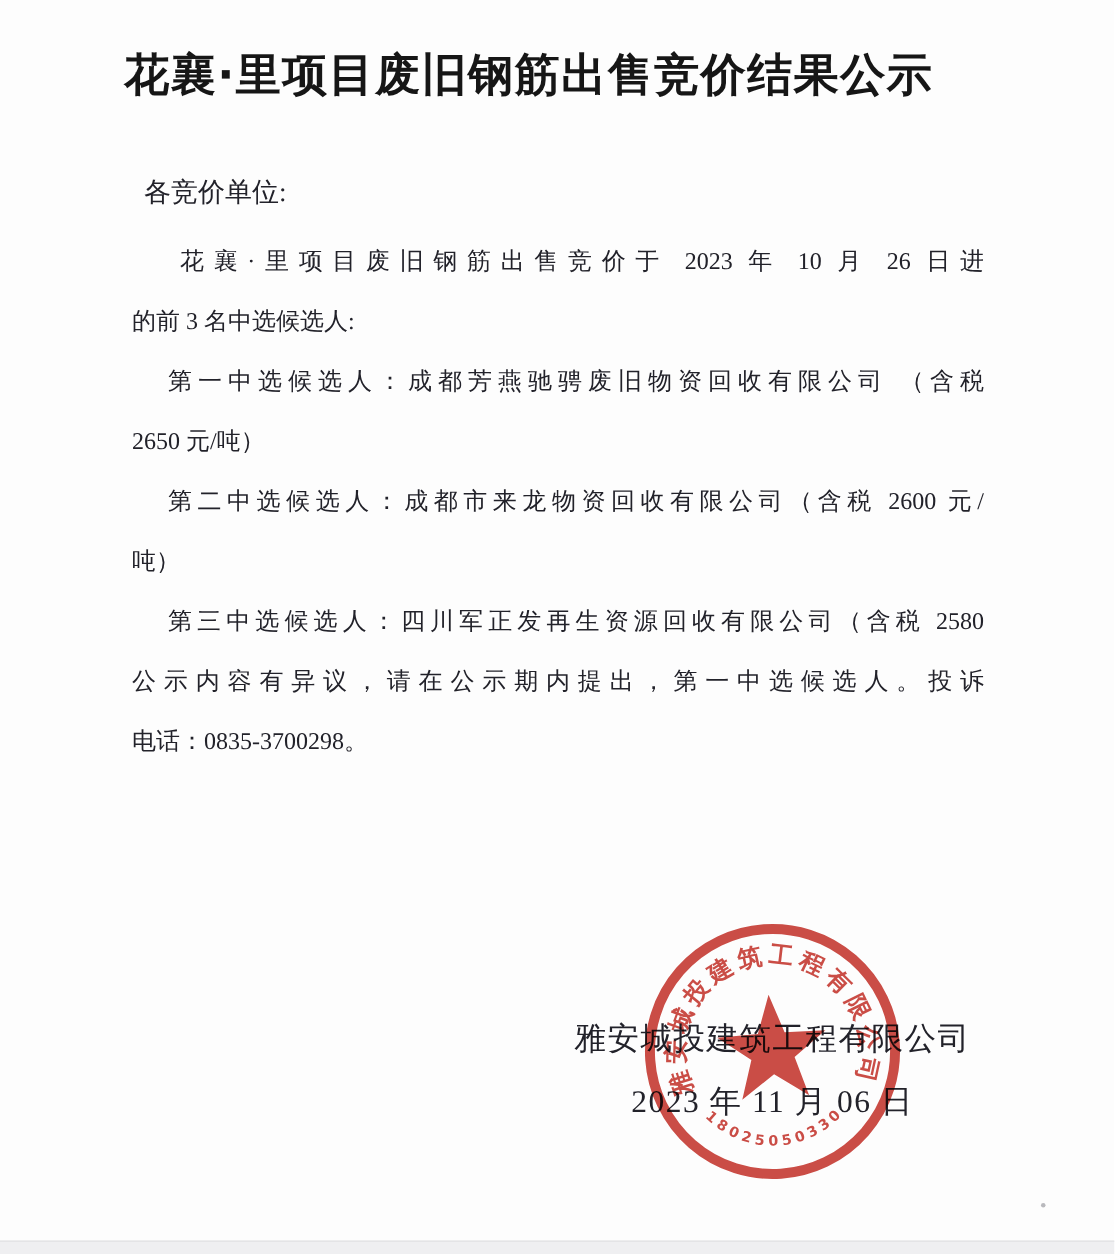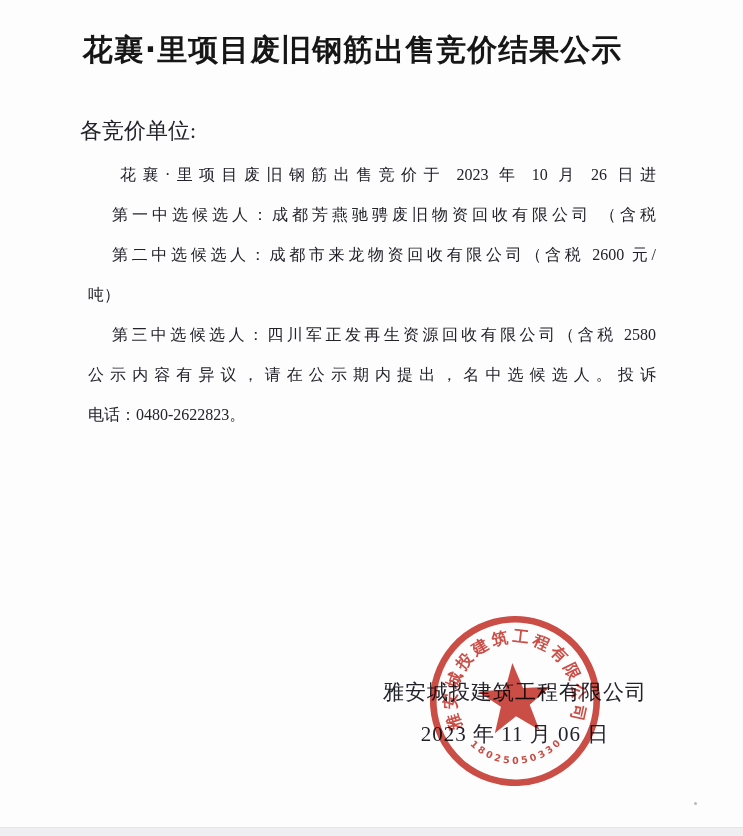--- a/index.html
+++ b/index.html
@@ -20,22 +20,22 @@
     top: 30px; left: 0; width: 705px;
     text-align: center;
     font-family: "DejaVu Sans", "Liberation Sans", sans-serif;
     font-weight: 700;
     font-size: 30px;
     letter-spacing: 1px;
     color: #161616;
   }
   .salutation {
     position: absolute;
-    top: 116px; left: 80px;
-    font-size: 22px;
+    top: 116px; left: 96px;
+    font-size: 18px;
     color: #22222a;
   }
   .body-block {
     position: absolute;
     top: 155px; left: 88px; width: 568px;
     font-size: 16px;
     color: #22222a;
   }
   .ln {
     height: 40px;
@@ -83,26 +83,28 @@
 <body>
 
 <div class="page">
 
   <div class="doc-title">花襄·里项目废旧钢筋出售竞价结果公示</div>
 
   <div class="salutation">各竞价单位:</div>
 
   <div class="body-block">
     <div class="ln ind2 jl">花襄·里项目废旧钢筋出售竞价于 2023 年 10 月 26 日进</div>
+    <div class="ln">的前 3 名中选候选人:</div>
     <div class="ln ind15 jl">第一中选候选人：成都芳燕驰骋废旧物资回收有限公司 （含税</div>
+    <div class="ln">2650 元/吨）</div>
     <div class="ln ind15 jl">第二中选候选人：成都市来龙物资回收有限公司（含税 2600 元/</div>
     <div class="ln">吨）</div>
     <div class="ln ind15 jl">第三中选候选人：四川军正发再生资源回收有限公司（含税 2580</div>
-    <div class="ln jl">公示内容有异议，请在公示期内提出，名中选候选人。投诉</div>
-    <div class="ln">电话：0480-2622823。</div>
+    <div class="ln jl">公示内容有异议，请在公示期内提出，第一中选候选人。投诉</div>
+    <div class="ln">电话：0835-3700298。</div>
   </div>
 
   <div class="signature-block">
     <div class="signature-company">雅安城投建筑工程有限公司</div>
     <div class="signature-date">2023 年 11 月 06 日</div>
   </div>
 
   <svg class="seal" viewBox="0 0 200 200">
     <circle cx="100" cy="100" r="86" fill="none" stroke="#c5342c" stroke-width="7"></circle>
     <polygon fill="#c5342c" points="100,60 109.4,87.06 138.04,87.64 115.2,104.94 123.51,132.36 100,116 76.49,132.36 84.8,104.94 61.96,87.64 90.6,87.06"></polygon>

